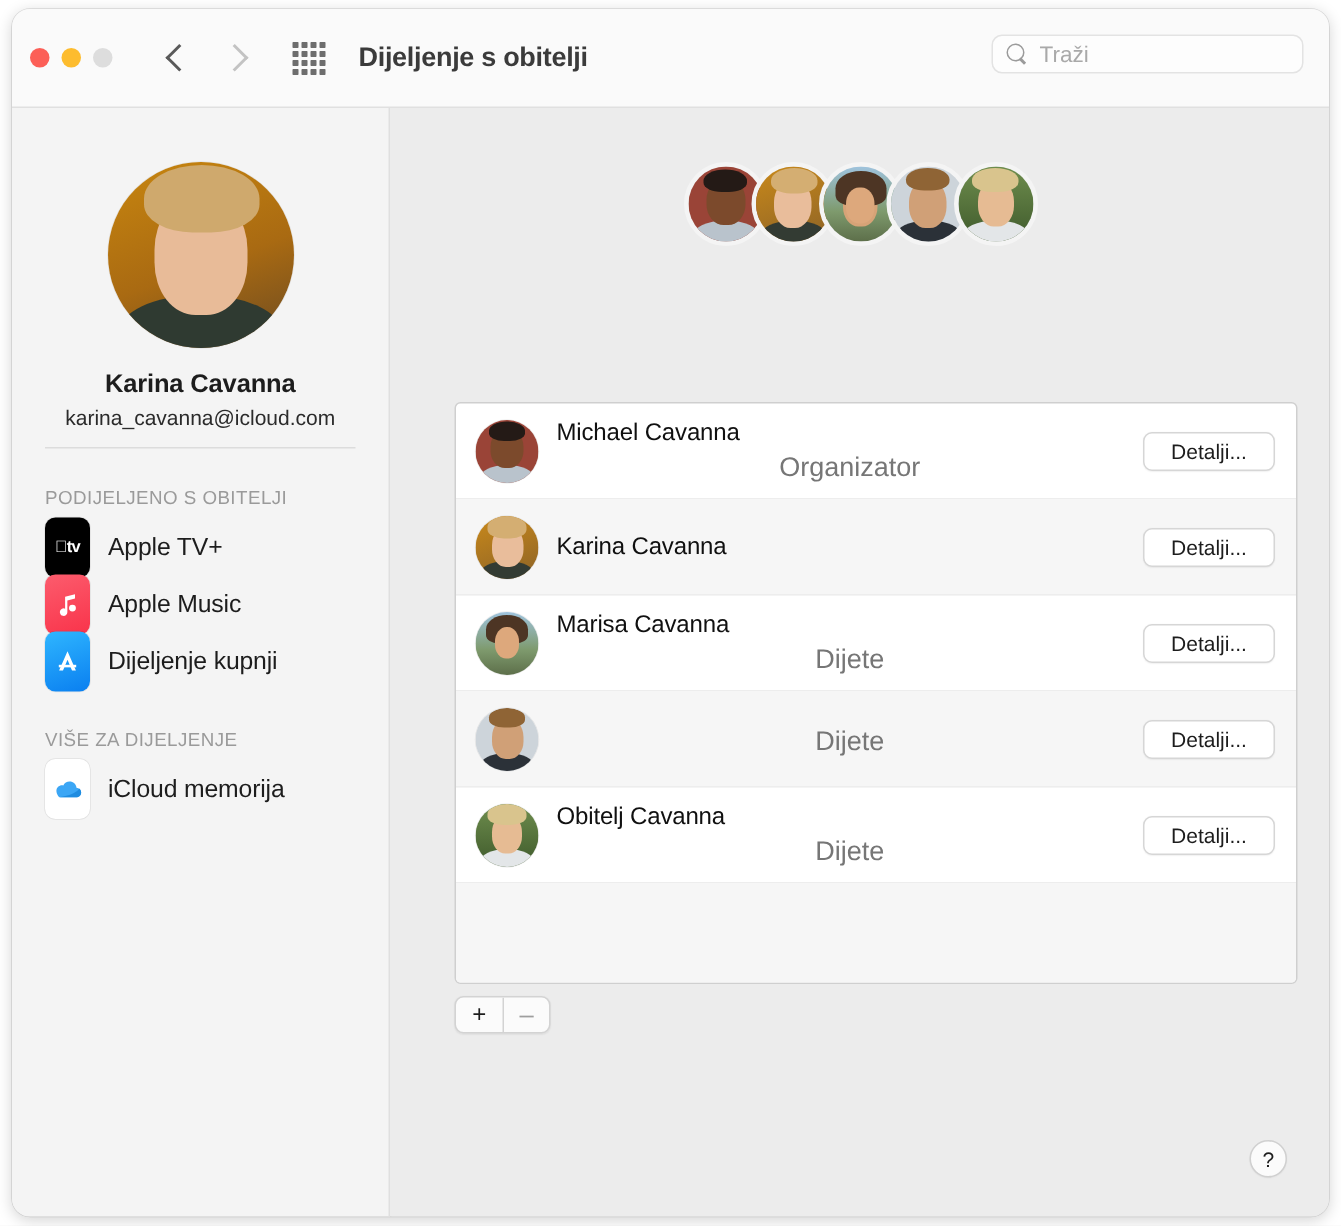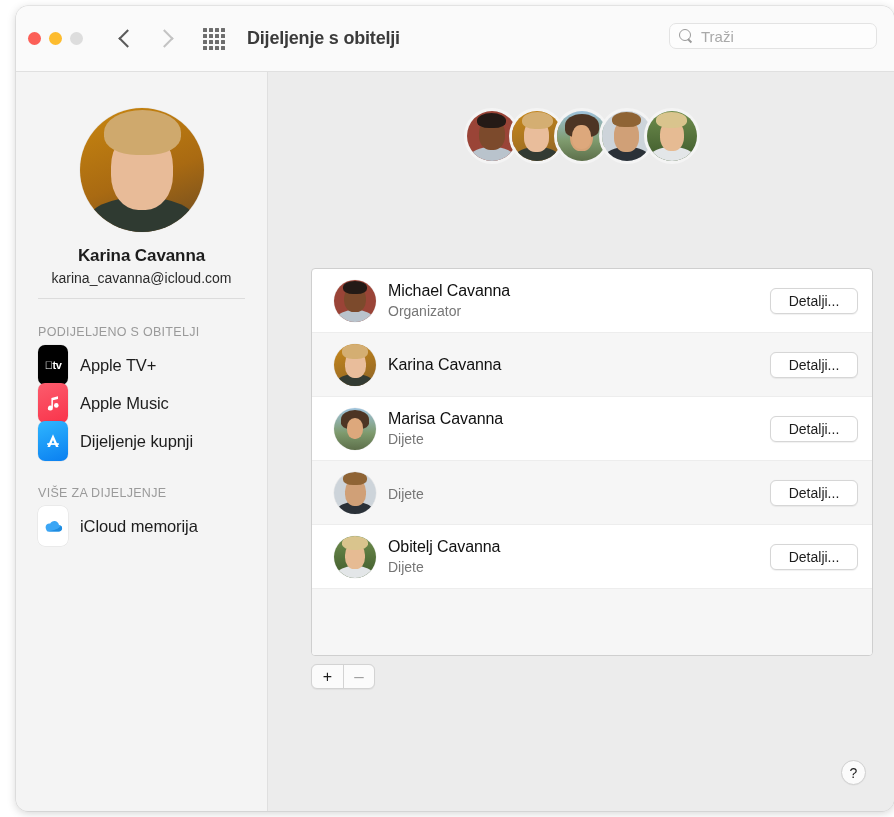--- a/index.html
+++ b/index.html
@@ -5,21 +5,21 @@
   * { box-sizing: border-box; margin: 0; padding: 0; }
   html, body {
     width: 894px; height: 817px;
     background: #ffffff;
     font-family: "Liberation Sans", "DejaVu Sans", sans-serif;
     -webkit-font-smoothing: antialiased;
     overflow: hidden;
   }
   .window {
     position: absolute;
-    left: 16px; top: 6px;
+    left: 8px; top: 6px;
     width: 878px; height: 805px;
     background: #ececec;
     border-radius: 12px;
     overflow: hidden;
     box-shadow: 0 2px 10px rgba(0,0,0,0.18), 0 0 0 0.5px rgba(0,0,0,0.12);
   }
 
   
   .toolbar {
     position: absolute; left: 0; top: 0;
@@ -164,29 +164,29 @@
   .list-box {
     position: absolute; left: 42px; top: 196px;
     width: 562px; height: 388px;
     background: #ffffff;
     border: 1px solid #cfcfcf;
     border-radius: 4px;
     overflow: hidden;
   }
   .member-row {
     height: 64px; display: flex; align-items: center;
-    padding: 0 14px 0 22px;
+    padding: 0 14px 0 13px;
     border-bottom: 1px solid #ededed;
   }
   .member-row.alt { background: #f6f6f6; }
   .m-av { width: 42px; height: 42px; border-radius: 50%; overflow: hidden; flex: none;
           box-shadow: 0 0 0 0.5px rgba(0,0,0,0.07); }
   .m-text { margin-left: 12px; flex: 1; }
   .m-name { font-size: 16px; color: #101010; letter-spacing: -0.1px; }
-  .m-role { font-size: 14px; color: #767676; margin-top: 3px; }
+  .m-role { font-size: 18px; color: #767676; margin-top: 3px; text-align: center; }
   .detail-btn {
     width: 88px; height: 26px; border-radius: 6px;
     background: #ffffff; border: 1px solid #d6d6d6;
     box-shadow: 0 0.5px 1px rgba(0,0,0,0.06);
     font-size: 14px; color: #1d1d1d;
     display: flex; align-items: center; justify-content: center;
     font-family: "Liberation Sans", sans-serif;
   }
   .list-filler { background: #f6f6f6; height: 68px; }
 

